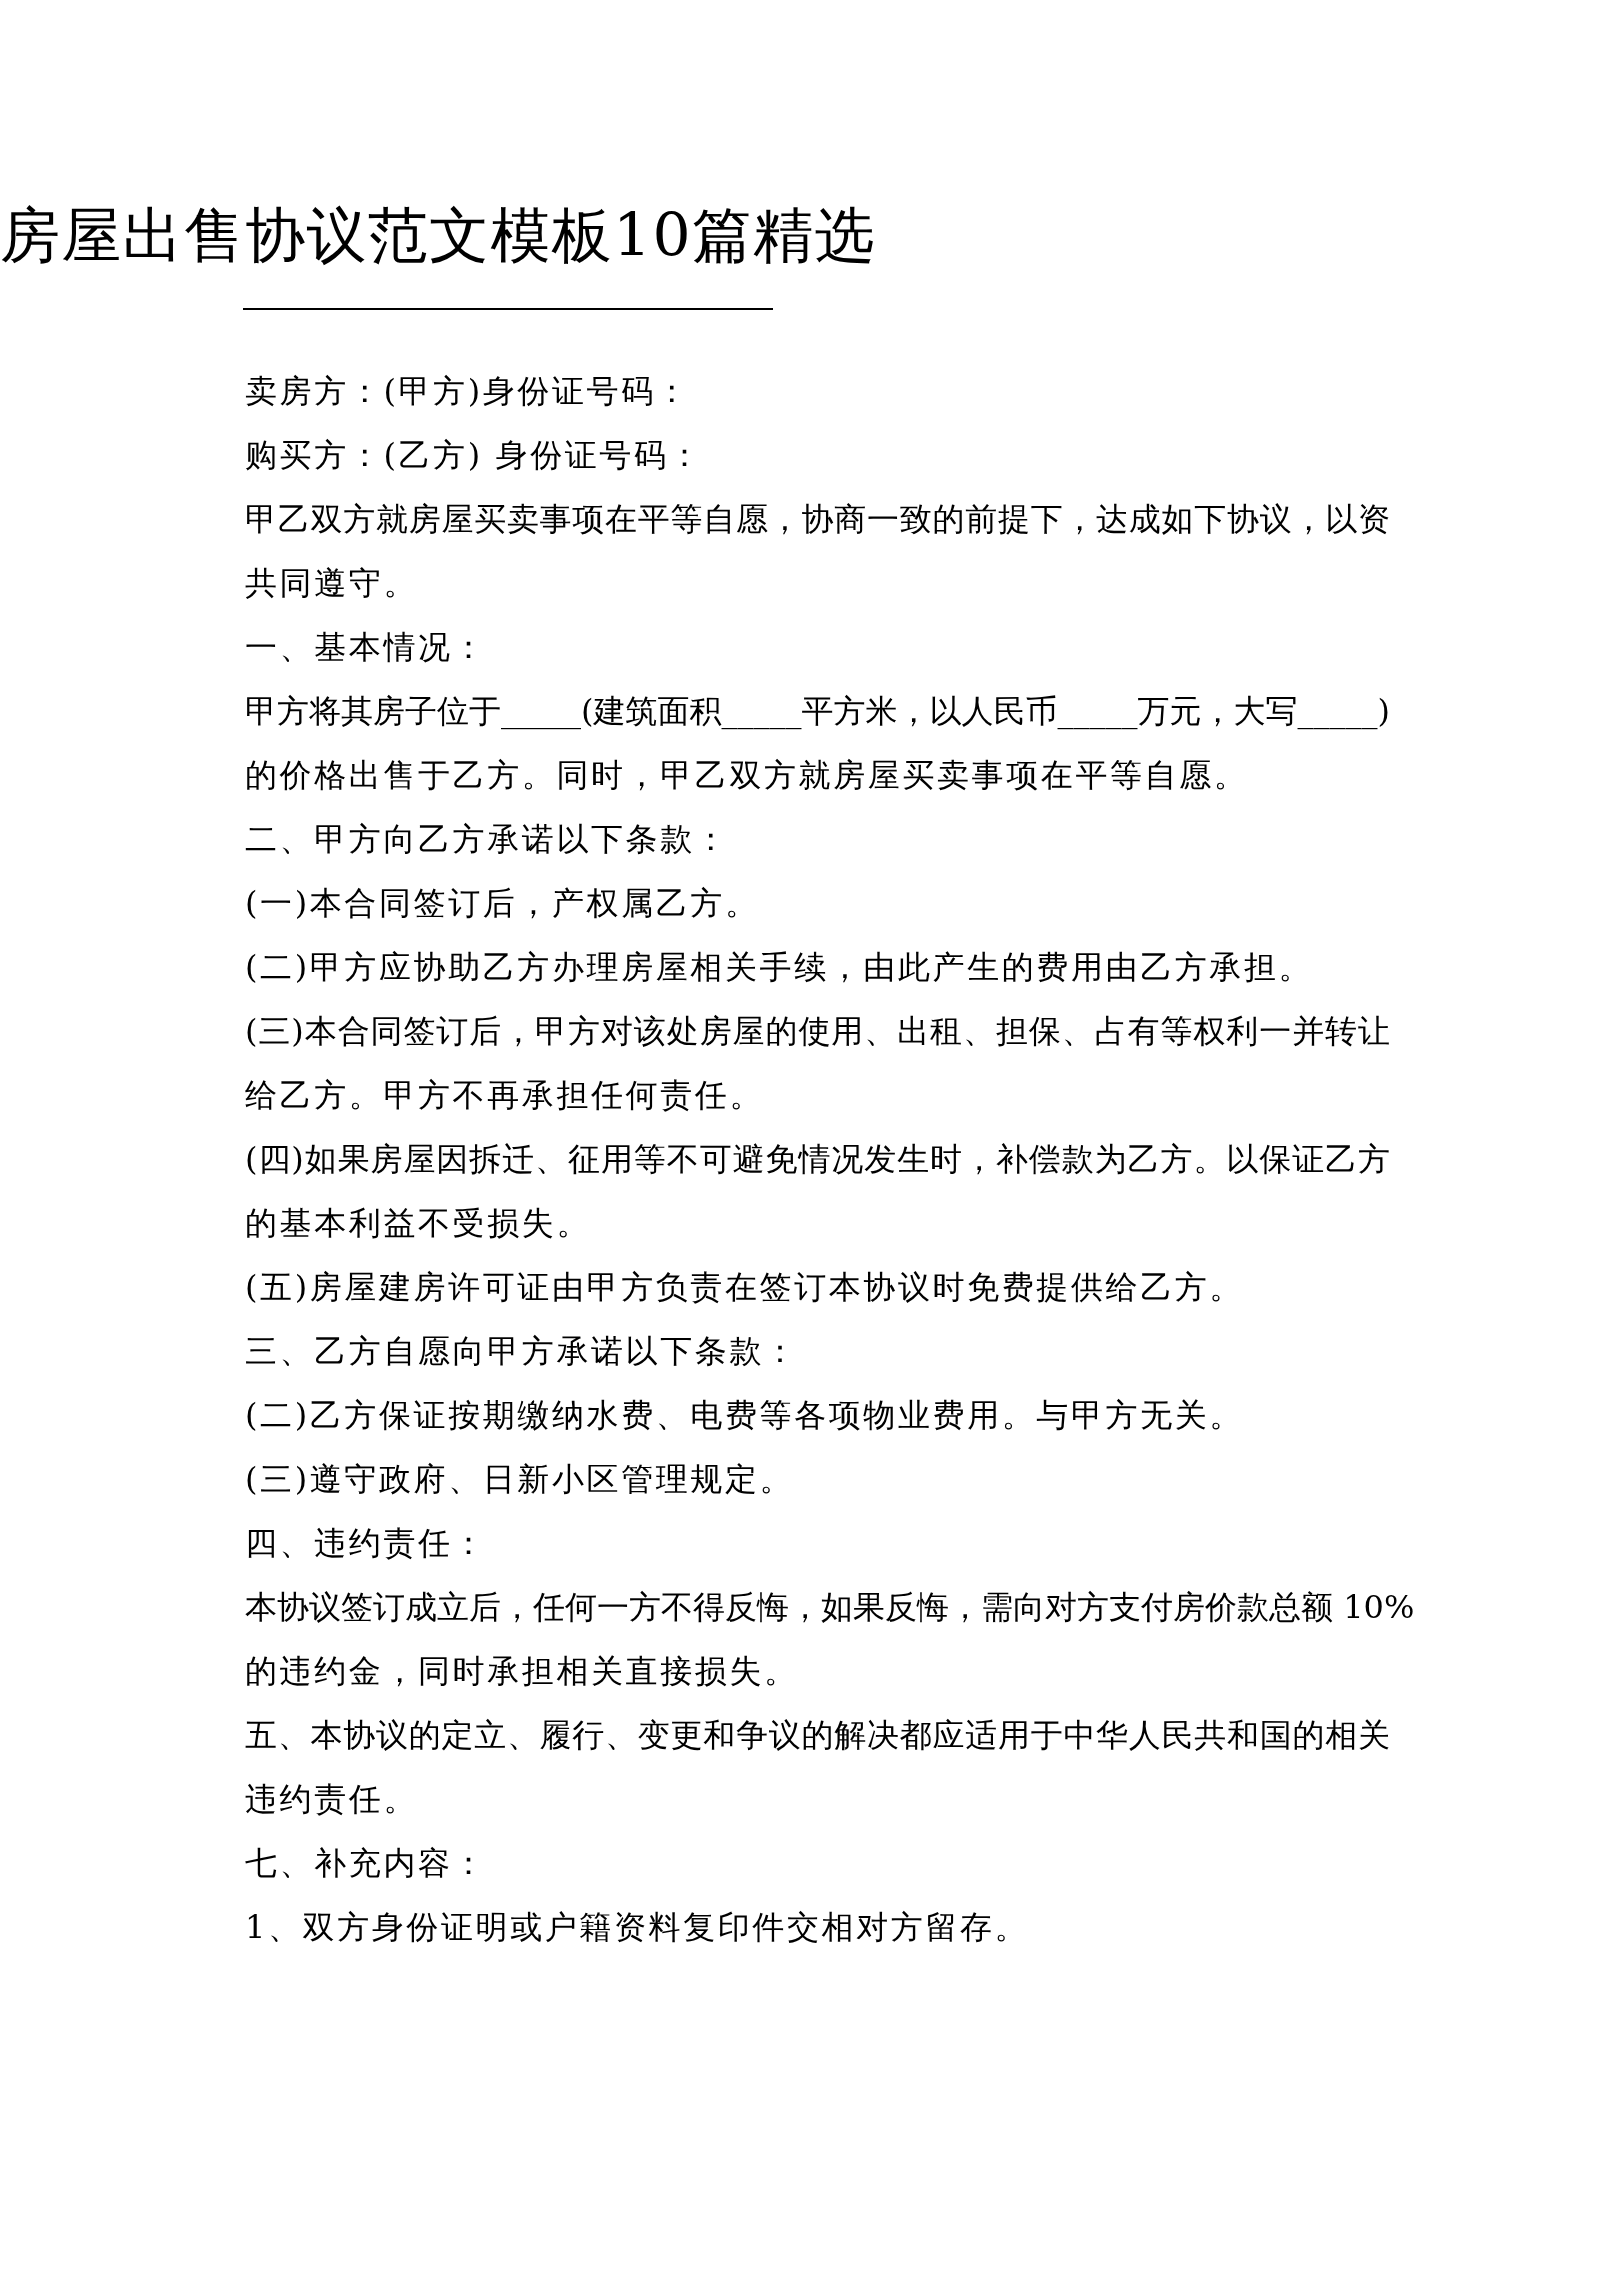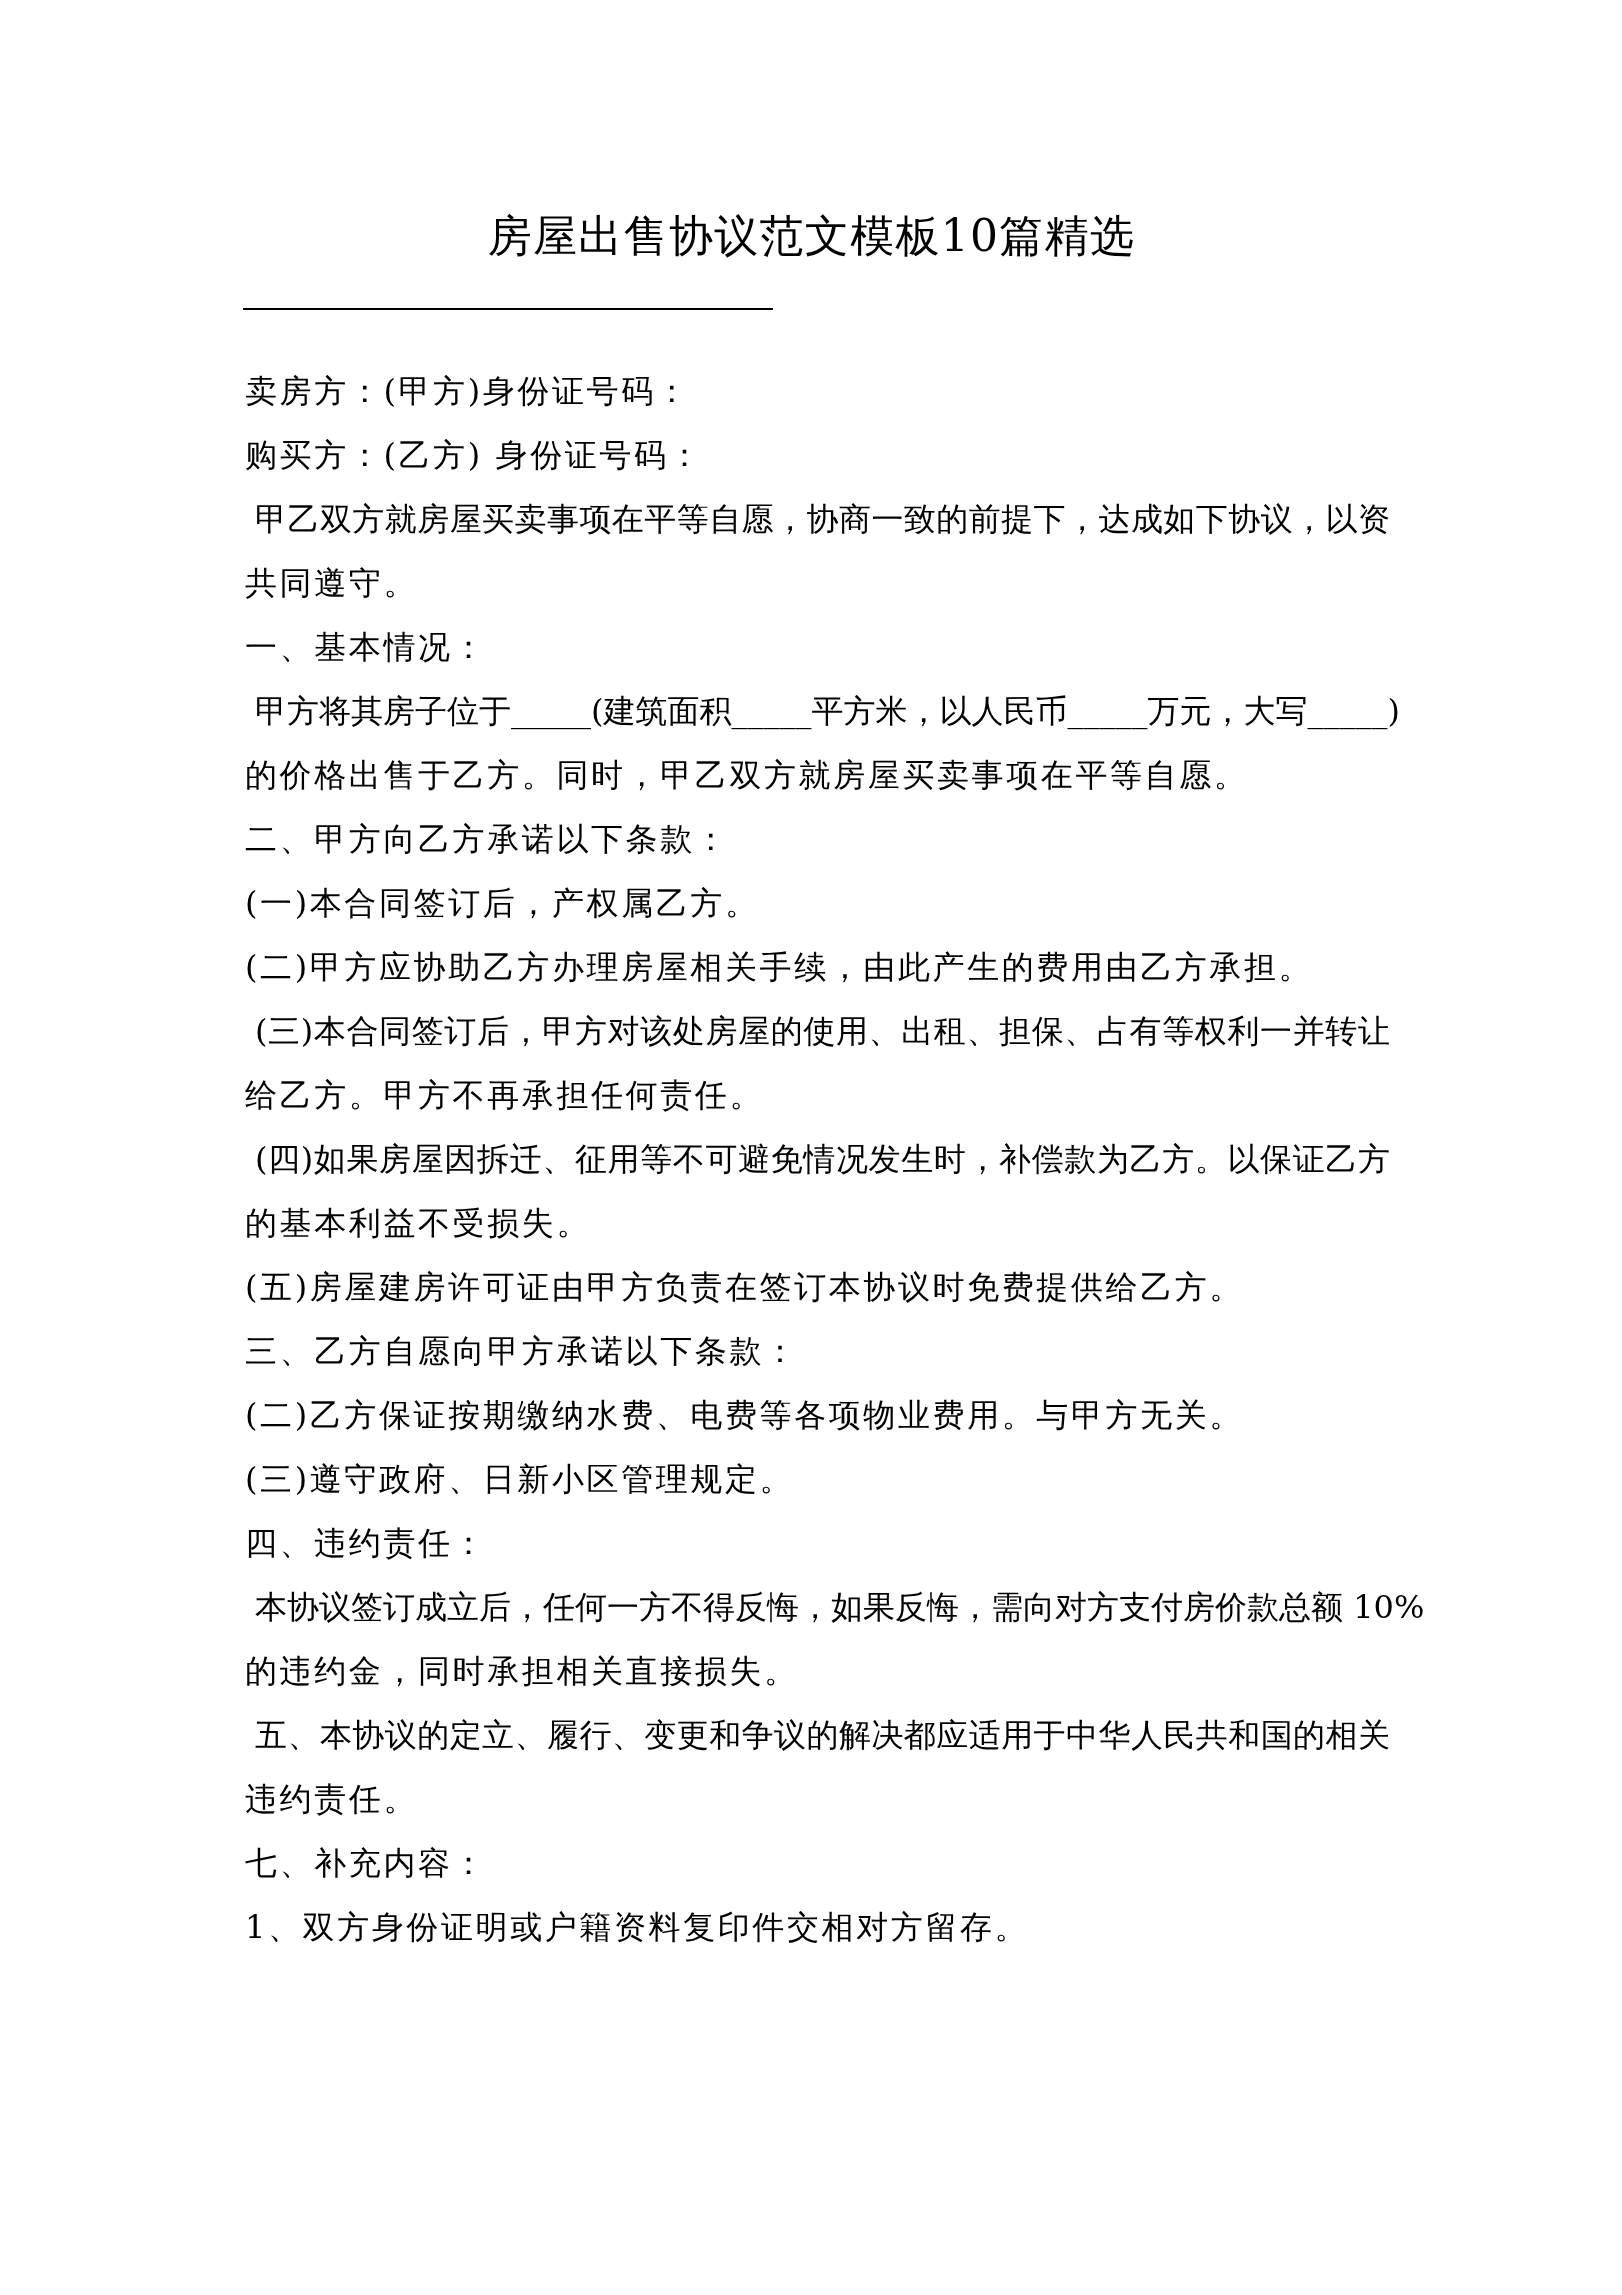--- a/index.html
+++ b/index.html
@@ -21,22 +21,22 @@
       top: 0;
       width: 1623px;
       height: 2295px;
       background: #ffffff;
     }
     .title {
       position: absolute;
       left: 0;
       width: 1623px;
       top: 196px;
-      text-align: center;
-      font-size: 44px;
+      text-align: left;
+      font-size: 60px;
       line-height: 79px;
       font-weight: normal;
       letter-spacing: 1.3px;
       margin: 0;
     }
     .rule {
       position: absolute;
       left: 243px;
       top: 308px;
       width: 530px;
@@ -54,21 +54,20 @@
       line-height: 64px;
       height: 64px;
       white-space: nowrap;
       letter-spacing: 2.6px;
       margin: 0;
     }
     .line.justify {
       text-align: justify;
       text-align-last: justify;
       letter-spacing: 0;
-      margin-left: 10px;
     }
   </style>
 </head>
 <body>
 
 <div class="page">
   <h1 class="title">房屋出售协议范文模板10篇精选</h1>
   <div class="rule"></div>
 
   <div class="body-text">

